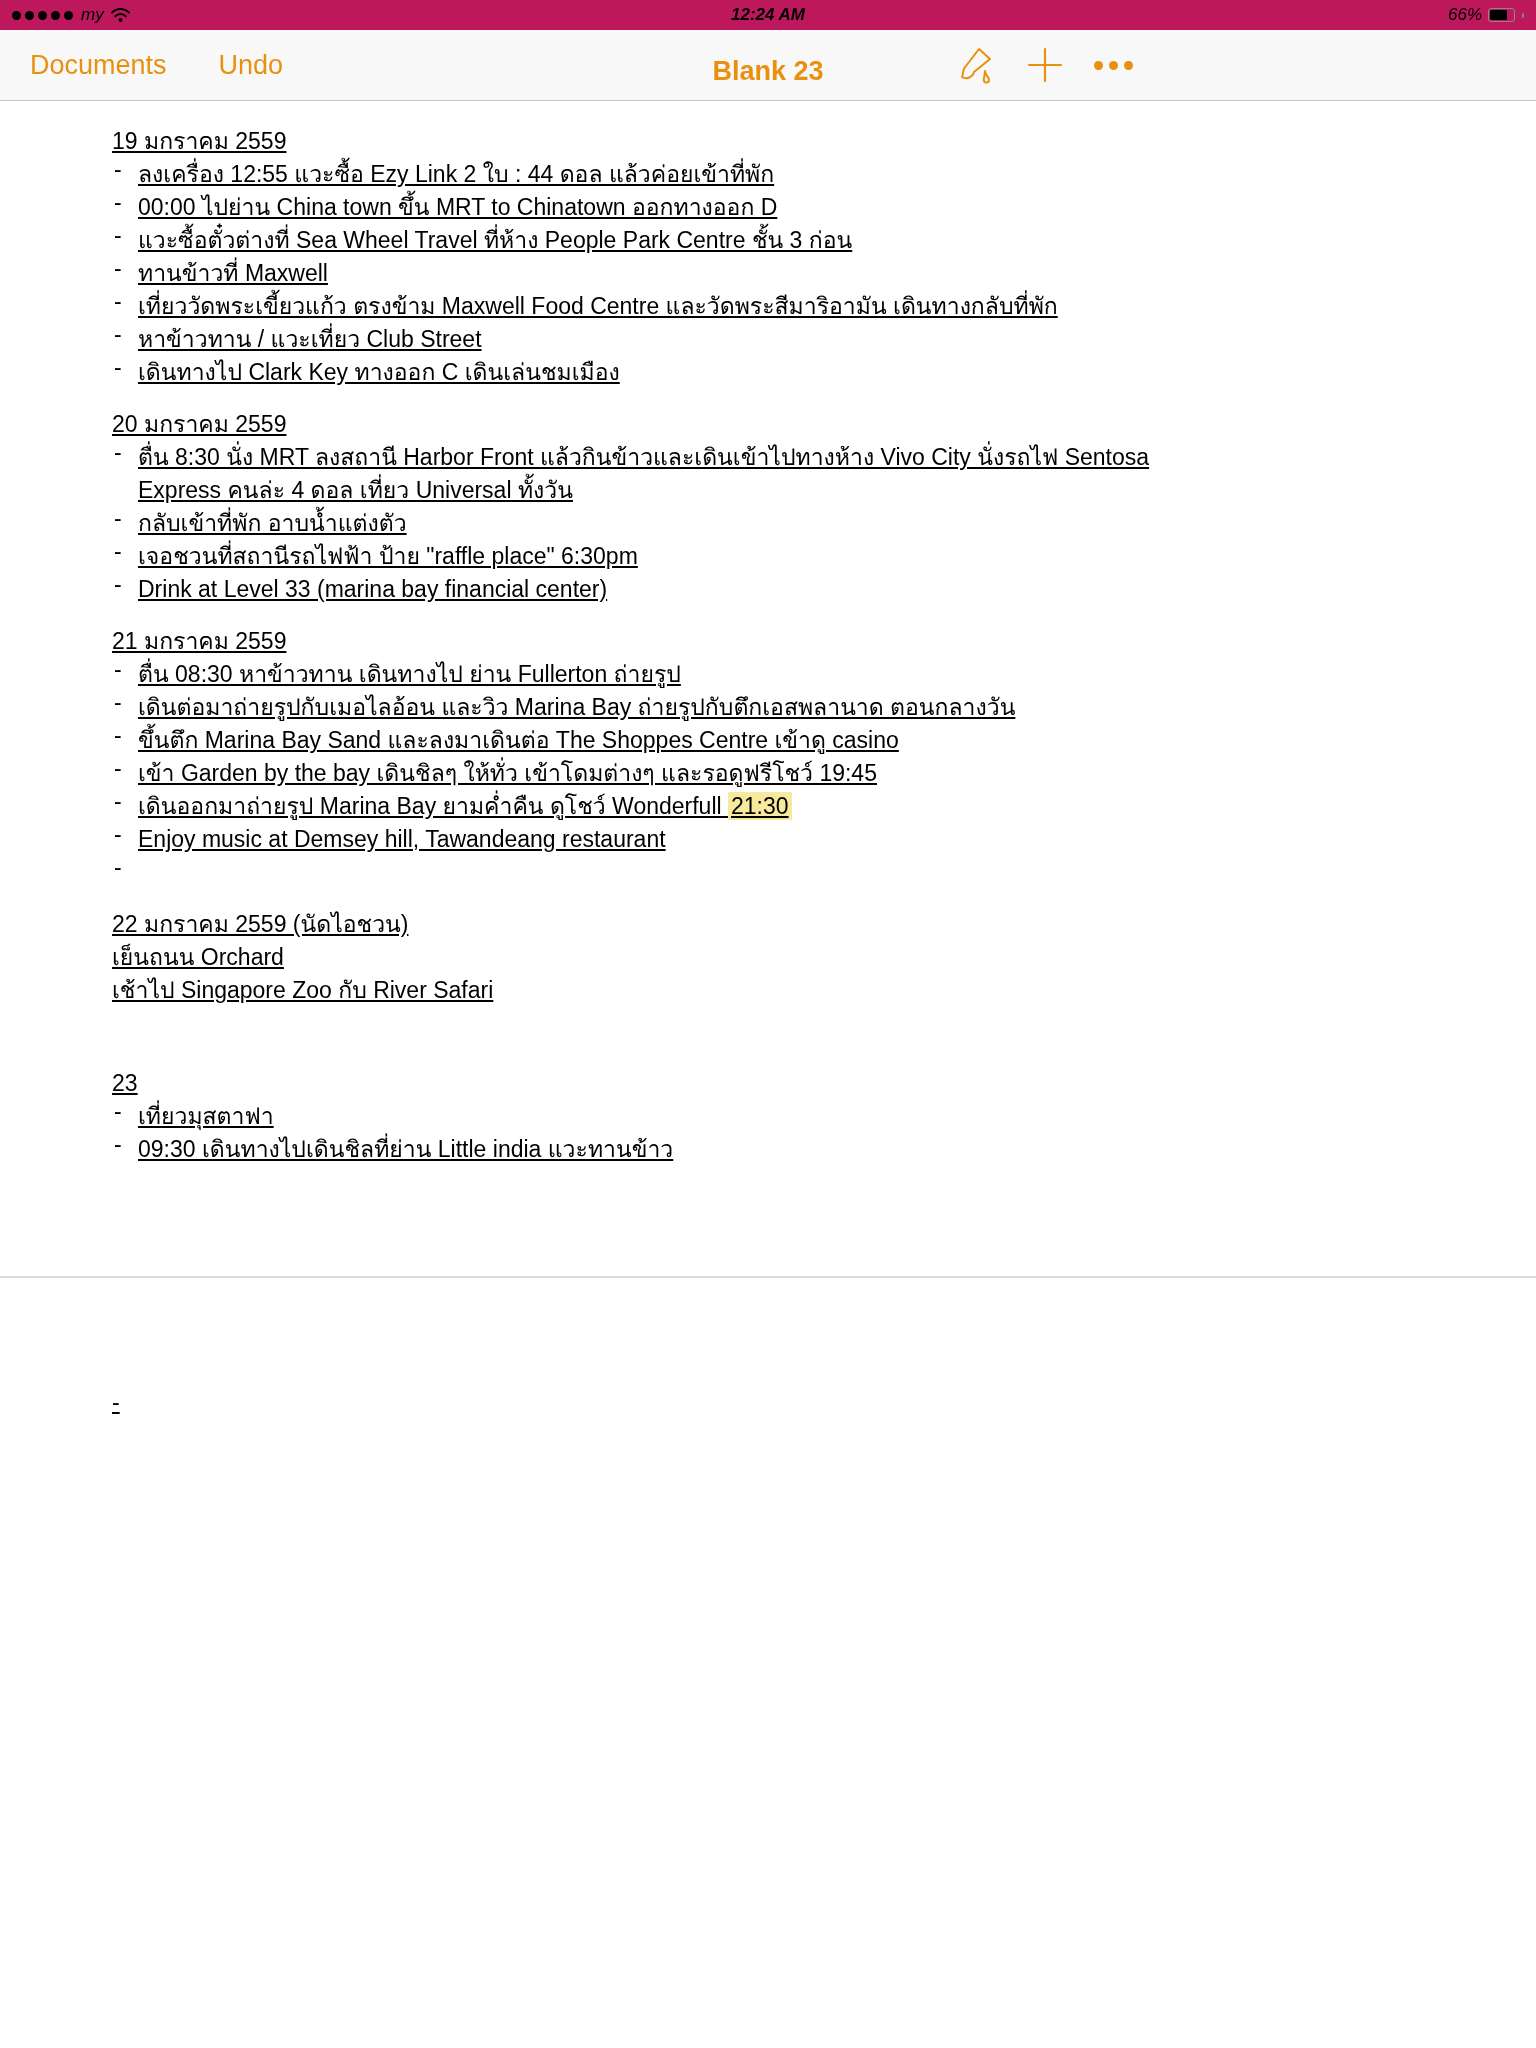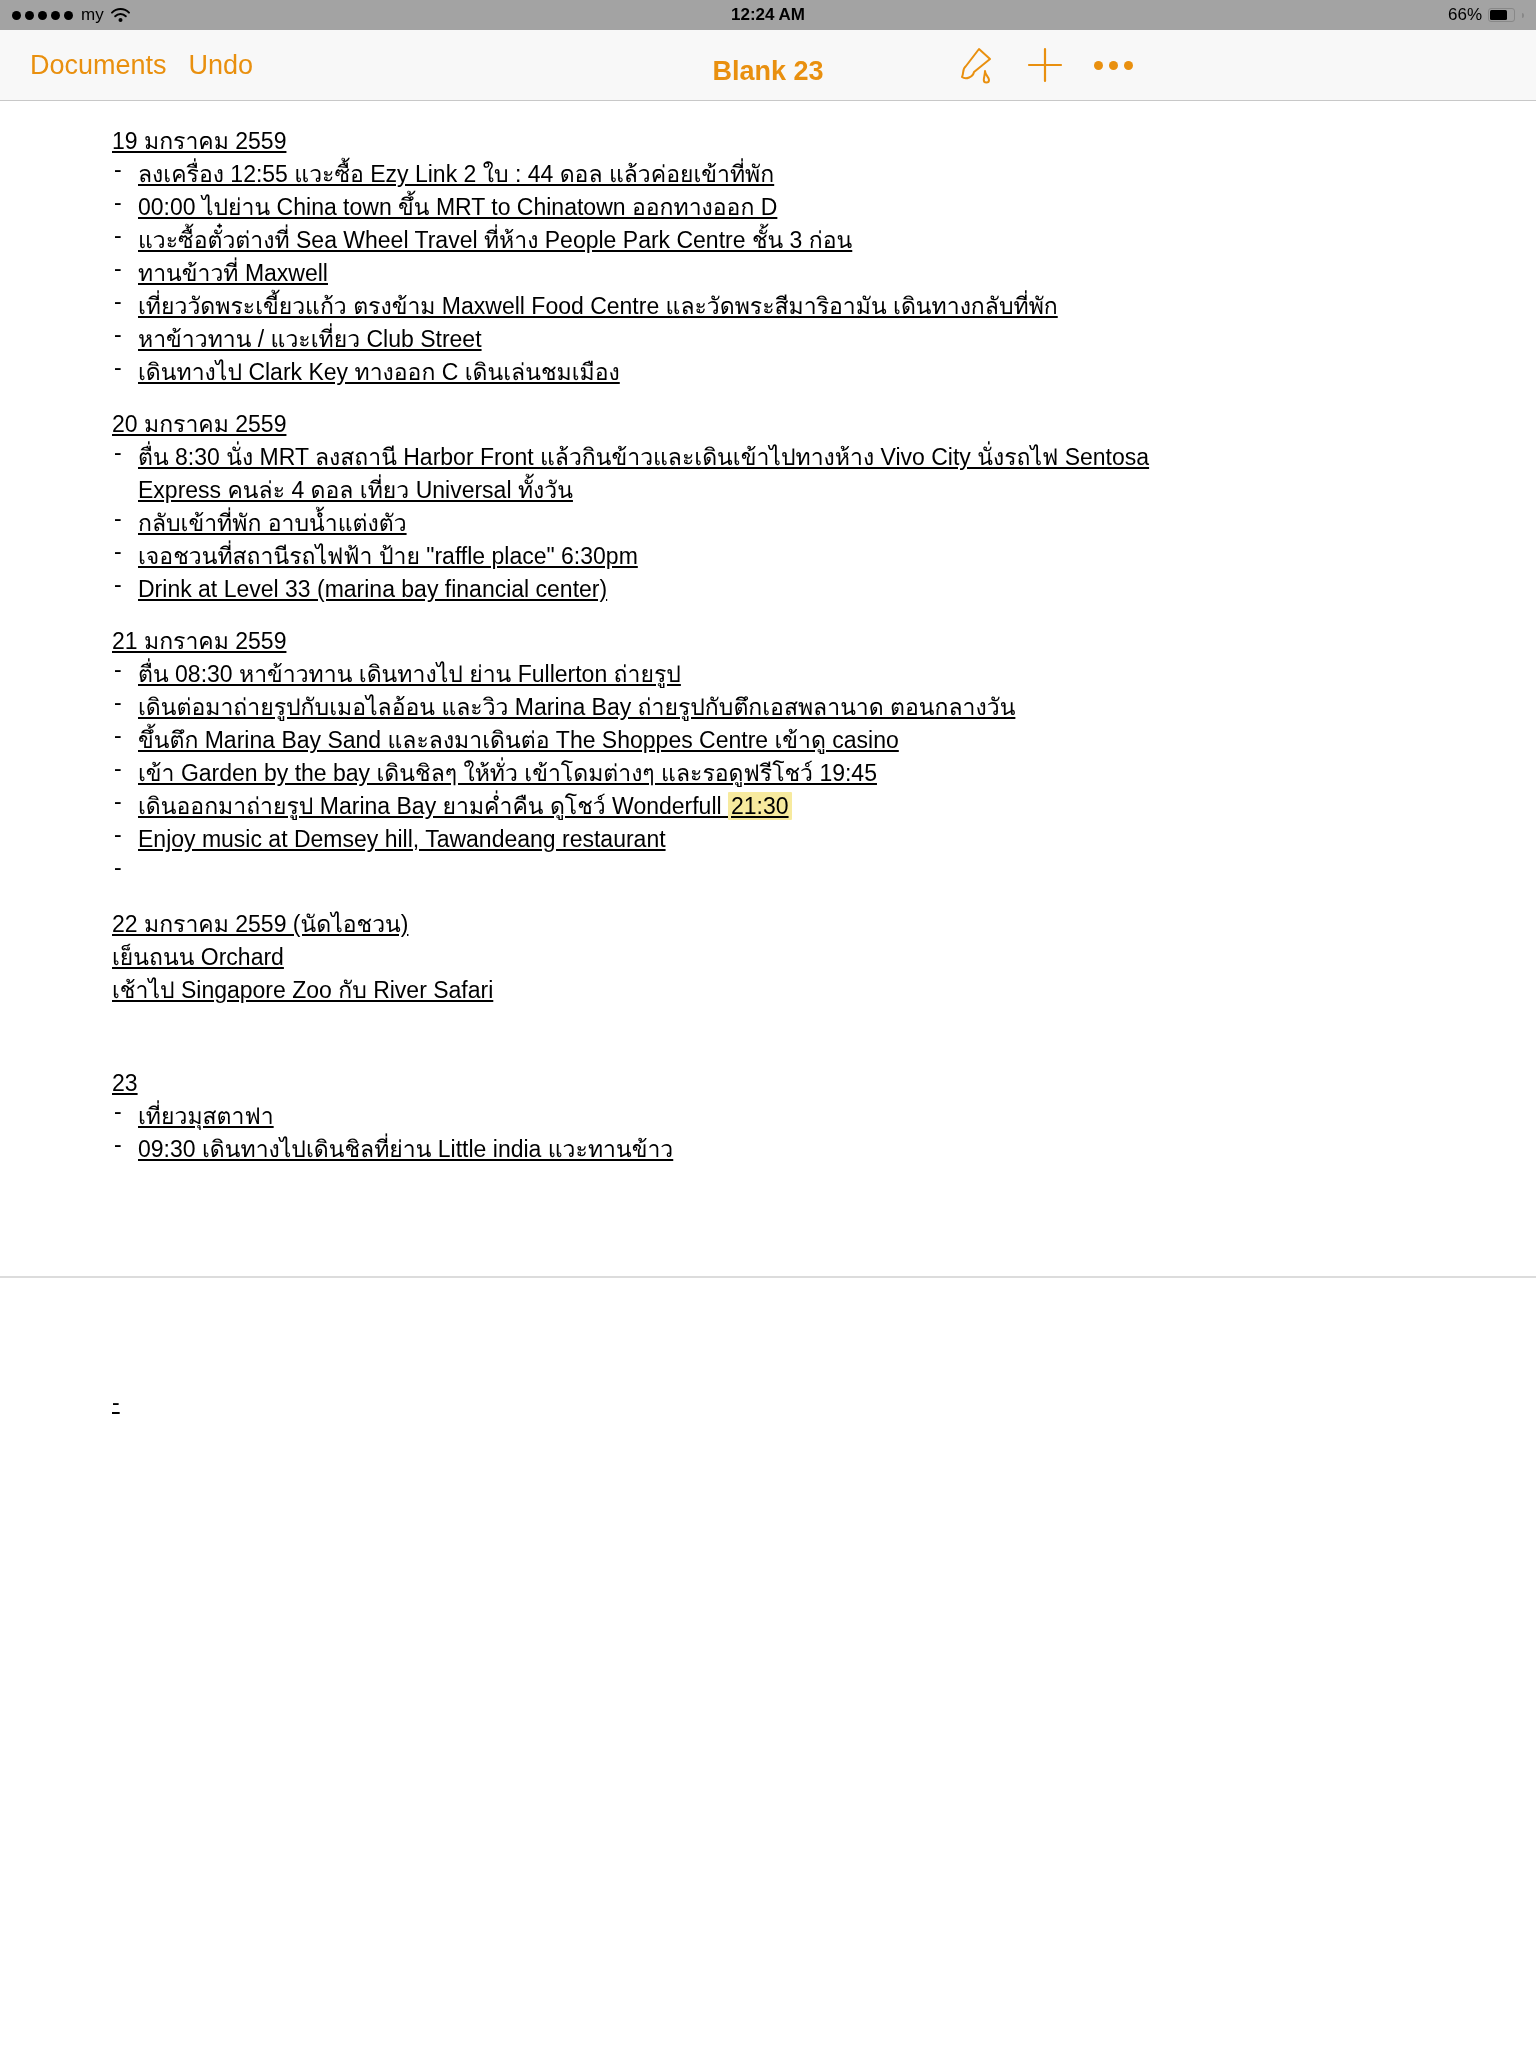--- a/index.html
+++ b/index.html
@@ -1,35 +1,35 @@
 <!DOCTYPE html>
 <html><head>
 <meta charset="utf-8">
 <style>
   html,body{margin:0;padding:0;background:#ffffff;}
   body{font-family:"Liberation Sans","DejaVu Sans",sans-serif;color:#000;}
   .screen{position:relative;width:1536px;height:2048px;background:#fff;overflow:hidden;}
 
   
-  .status-bar{position:relative;height:30px;background:#a3a3a3;display:flex;align-items:center;
-    justify-content:space-between;padding:0 12px;font-size:17px;}
+  .status-bar{position:relative;height:30px;background:#be185d;display:flex;align-items:center;
+    justify-content:space-between;padding:0 12px;font-size:17px;font-style:italic;}
   .sb-left{display:flex;align-items:center;gap:6px;}
   .signal-dots{display:flex;align-items:center;gap:4px;margin-right:2px;}
   .signal-dots i{width:9px;height:9px;border-radius:50%;background:#000;display:block;}
   .carrier{font-size:17px;color:#000;}
   .sb-center{position:absolute;left:0;right:0;text-align:center;font-weight:600;font-size:17px;pointer-events:none;}
   .sb-right{display:flex;align-items:center;gap:6px;position:relative;z-index:1;}
   .batt{width:25px;height:12px;border:1px solid #888;border-radius:3px;position:relative;}
   .batt-fill{position:absolute;left:1px;top:1px;bottom:1px;background:#000;border-radius:1.5px;width:60%;}
   .batt-nub{width:2px;height:5px;background:#888;border-radius:0 2px 2px 0;margin-left:1px;}
 
   
   .toolbar{position:relative;height:70px;background:#f8f8f8;border-bottom:1px solid #c8c8c8;
     display:flex;align-items:center;padding:0 30px;}
-  .tb-left{display:flex;align-items:flex-start;gap:22px;position:relative;z-index:2;}
+  .tb-left{display:flex;align-items:flex-start;gap:52px;position:relative;z-index:2;}
   .tb-btn{background:none;border:none;padding:0;font-family:inherit;font-size:27px;color:#e9900f;cursor:pointer;}
   .tb-title{position:absolute;left:0;right:0;text-align:center;font-size:27px;font-weight:700;color:#e9900f;z-index:1;margin-top:12px;}
   .tb-right{position:absolute;left:952px;top:0;height:70px;display:flex;align-items:center;gap:30px;z-index:2;}
   .icon-btn{background:none;border:none;padding:0;cursor:pointer;display:flex;align-items:center;}
   .dots3{display:flex;gap:6px;align-items:center;}
   .dots3 i{width:9px;height:9px;border-radius:50%;background:#e9900f;display:block;}
 
   
   .doc{position:relative;background:#fff;padding:24px 70px 0 112px;font-size:23px;text-decoration:underline;}
   .heading{line-height:33px;}

